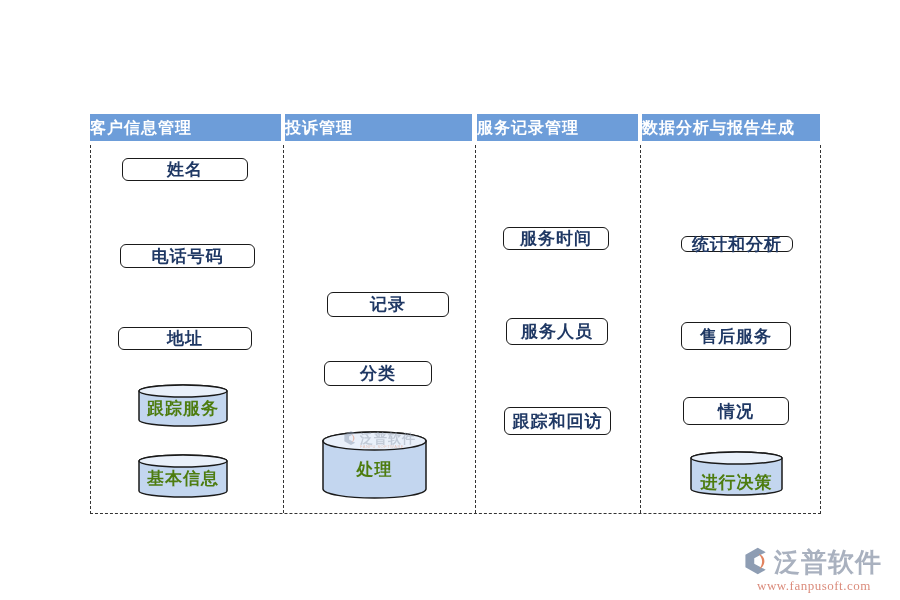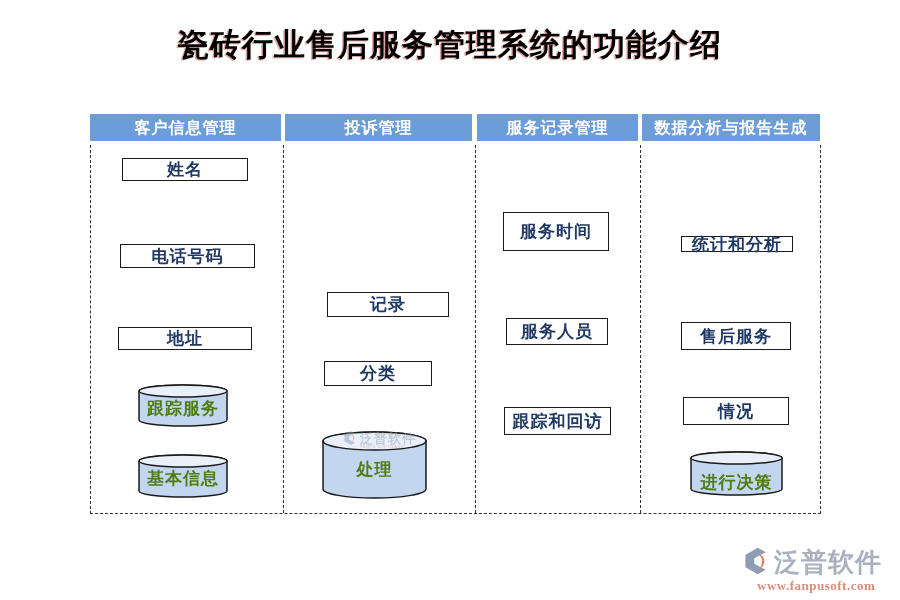--- a/index.html
+++ b/index.html
@@ -6,47 +6,46 @@
   .canvas{position:relative;width:900px;height:600px;background:#fff;overflow:hidden;
           font-family:"Liberation Sans","DejaVu Sans",sans-serif;}
   .title{position:absolute;left:0;top:24px;width:900px;text-align:center;
          font-family:"Liberation Serif","DejaVu Serif",serif;font-weight:bold;
          font-size:31px;color:#000;letter-spacing:1px;
          text-shadow:-1.5px 1px 0 rgba(186,48,38,.45);}
   .frame{position:absolute;left:90px;top:145px;width:729px;height:368px;
          border-left:1px dashed #333;border-right:1px dashed #333;border-bottom:1px dashed #333;}
   .divider{position:absolute;top:145px;height:368px;width:0;border-left:1px dashed #333;}
   .col-header{position:absolute;top:114px;height:27px;line-height:27px;background:#6D9DD9;
-         color:#fff;font-weight:bold;font-size:16px;text-align:center;letter-spacing:1px;}
-  .node-box{position:absolute;background:#fff;border:1.4px solid #1a1a1a;border-radius:0;
+         color:#fff;font-weight:bold;font-size:16px;letter-spacing:1px;}
+  .node-box{position:absolute;background:#fff;border:1.4px solid #1a1a1a;border-radius:6px;
          display:flex;align-items:center;justify-content:center;
          color:#1F3864;font-weight:bold;font-size:17px;letter-spacing:1px;box-sizing:border-box;}
   .node-cyl{position:absolute;}
   .node-cyl svg{position:absolute;left:0;top:0;}
   .cyl-label{position:absolute;left:0;right:0;top:0;bottom:2px;display:flex;
          align-items:center;justify-content:center;color:#4d7c0f;font-weight:bold;
          font-size:17px;letter-spacing:1px;}
   .watermark{position:absolute;left:342px;top:427px;width:92px;height:26px;opacity:.5;
          display:flex;align-items:center;gap:2px;pointer-events:none;}
   .watermark .wm-txt{display:flex;flex-direction:column;line-height:1;}
   .watermark .wm-name{font-size:13px;font-weight:bold;color:#9aa4b4;letter-spacing:1px;}
   .watermark .wm-sub{font-size:4px;color:#e09377;letter-spacing:.5px;}
   .logo{position:absolute;left:741px;top:545px;width:155px;height:45px;}
   .logo-row{display:flex;align-items:center;gap:3px;}
   .logo-name{font-size:26px;color:#A9B1BF;letter-spacing:1px;font-weight:bold;
          font-family:"Liberation Sans","DejaVu Sans",sans-serif;}
   .logo-url{margin-top:-2px;padding-left:16px;font-family:"Liberation Serif","DejaVu Serif",serif;
-         font-weight:bold;font-size:13px;color:#DB8C7C;letter-spacing:.5px;}
+         font-weight:normal;font-size:13px;color:#DB8C7C;letter-spacing:.5px;}
 </style>
 </head>
 <body>
 
 <div class="canvas">
 
-  <div class="title">瓷砖行业售后服务管理系统的功能介绍</div>
 
   <div class="frame"></div>
   <div class="divider" style="left:283px"></div>
   <div class="divider" style="left:475px"></div>
   <div class="divider" style="left:640px"></div>
 
   <div id="stage">
       <div class="col-header" style="left: 90px; width: 191px;">客户信息管理</div>
       <div class="node-box" style="left: 122px; top: 158px; width: 126px; height: 23px;">姓名</div>
       <div class="node-box" style="left: 120px; top: 244px; width: 135px; height: 24px;">电话号码</div>
@@ -69,21 +68,21 @@
       <div class="node-box" style="left: 327px; top: 292px; width: 122px; height: 25px;">记录</div>
       <div class="node-box" style="left: 324px; top: 361px; width: 108px; height: 25px;">分类</div>
       <div class="node-cyl" style="left: 322px; top: 431px; width: 105px; height: 68px;">
         <svg width="105" height="68" viewBox="0 0 105 68">
     <path d="M1 10 L1 58 A 51.5 9 0 0 0 104 58 L104 10 A 51.5 9 0 0 0 1 10 Z" fill="#C3D6EF" stroke="#1a1a1a" stroke-width="1.5"></path>
     <ellipse cx="52.5" cy="10" rx="51.5" ry="9" fill="#E9F0FA" stroke="#1a1a1a" stroke-width="1.5"></ellipse>
   </svg>
         <span class="cyl-label" style="padding-top:10px">处理</span>
       </div>
       <div class="col-header" style="left: 477px; width: 161px;">服务记录管理</div>
-      <div class="node-box" style="left: 503px; top: 212px; width: 106px; height: 39px;">服务时间</div>
+      <div class="node-box" style="left: 503px; top: 227px; width: 106px; height: 23px;">服务时间</div>
       <div class="node-box" style="left: 506px; top: 318px; width: 102px; height: 27px;">服务人员</div>
       <div class="node-box" style="left: 504px; top: 407px; width: 107px; height: 28px;">跟踪和回访</div>
       <div class="col-header" style="left: 642px; width: 178px;">数据分析与报告生成</div>
       <div class="node-box" style="left: 681px; top: 236px; width: 112px; height: 16px;">统计和分析</div>
       <div class="node-box" style="left: 681px; top: 322px; width: 110px; height: 28px;">售后服务</div>
       <div class="node-box" style="left: 683px; top: 397px; width: 106px; height: 28px;">情况</div>
       <div class="node-cyl" style="left: 690px; top: 451px; width: 93px; height: 45px;">
         <svg width="93" height="45" viewBox="0 0 93 45">
     <path d="M1 7 L1 38 A 45.5 6 0 0 0 92 38 L92 7 A 45.5 6 0 0 0 1 7 Z" fill="#C3D6EF" stroke="#1a1a1a" stroke-width="1.5"></path>
     <ellipse cx="46.5" cy="7" rx="45.5" ry="6" fill="#E9F0FA" stroke="#1a1a1a" stroke-width="1.5"></ellipse>

